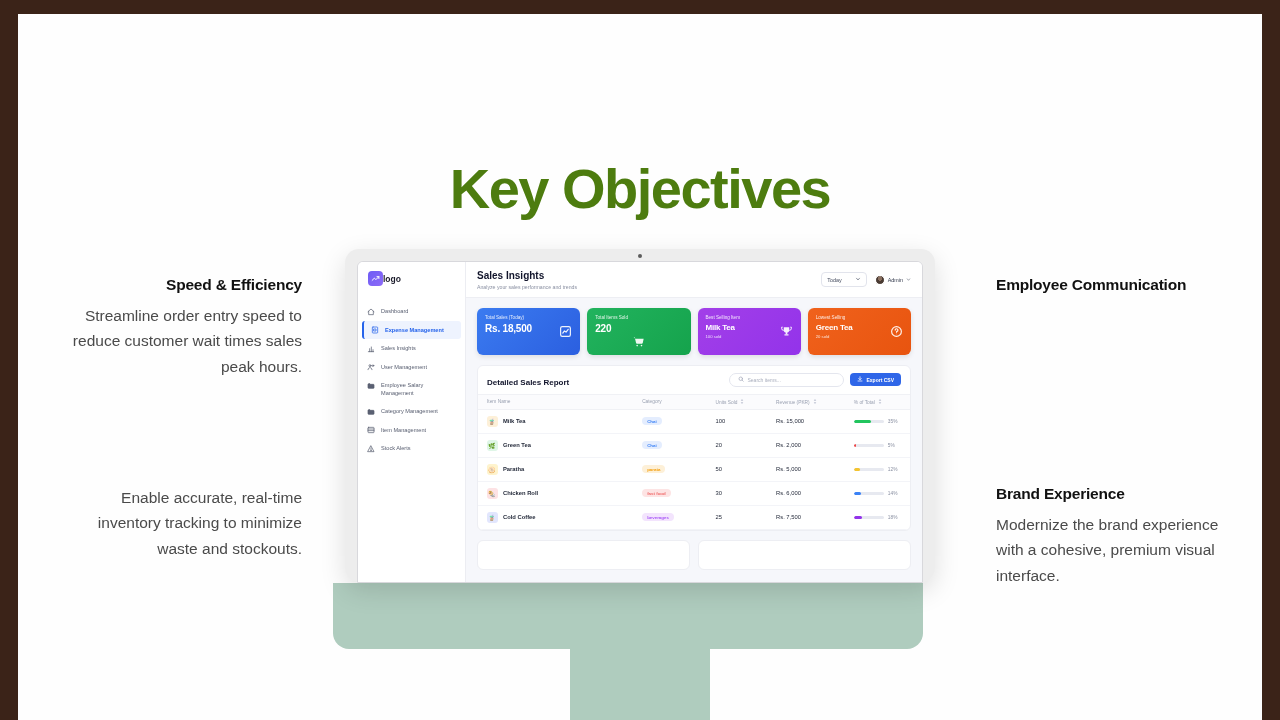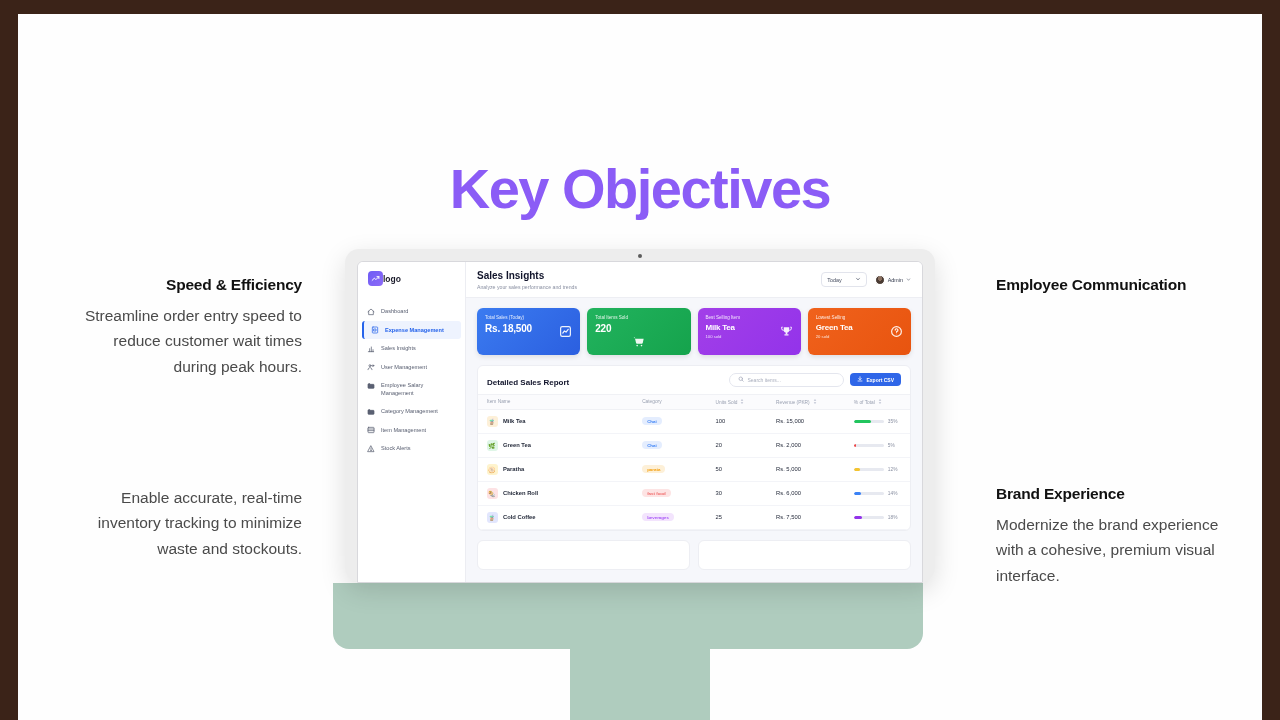--- a/index.html
+++ b/index.html
@@ -17,21 +17,21 @@
   }
 
   
   .slide-title {
     position: absolute;
     top: 142px; left: 0; width: 100%;
     text-align: center;
     font-size: 56px;
     font-weight: 700;
     letter-spacing: -1.5px;
-    color: #8b5cf6;
+    color: #4d7c0f;
   }
 
   
   .txt-block { position: absolute; width: 232px; }
   .txt-block h3 {
     font-size: 15.5px;
     font-weight: 700;
     color: #111111;
     margin-bottom: 9px;
     letter-spacing: -0.2px;
@@ -238,21 +238,21 @@
 </style>
 </head>
 <body>
 
 <div class="slide">
 
   <h1 class="slide-title">Key Objectives</h1>
 
   <div class="txt-block left-col" id="blk-speed">
     <h3>Speed &amp; Efficiency</h3>
-    <p>Streamline order entry speed to reduce customer wait times during peak hours.</p>
+    <p>Streamline order entry speed to reduce customer wait times sales peak hours.</p>
   </div>
   <div class="txt-block left-col" id="blk-inventory">
     <p>Enable accurate, real-time inventory tracking to minimize waste and stockouts.</p>
   </div>
 
   <div class="txt-block right-col" id="blk-kitchen">
     <h3>Employee Communication</h3>
   </div>
   <div class="txt-block right-col" id="blk-brand">
     <h3>Brand Experience</h3>

